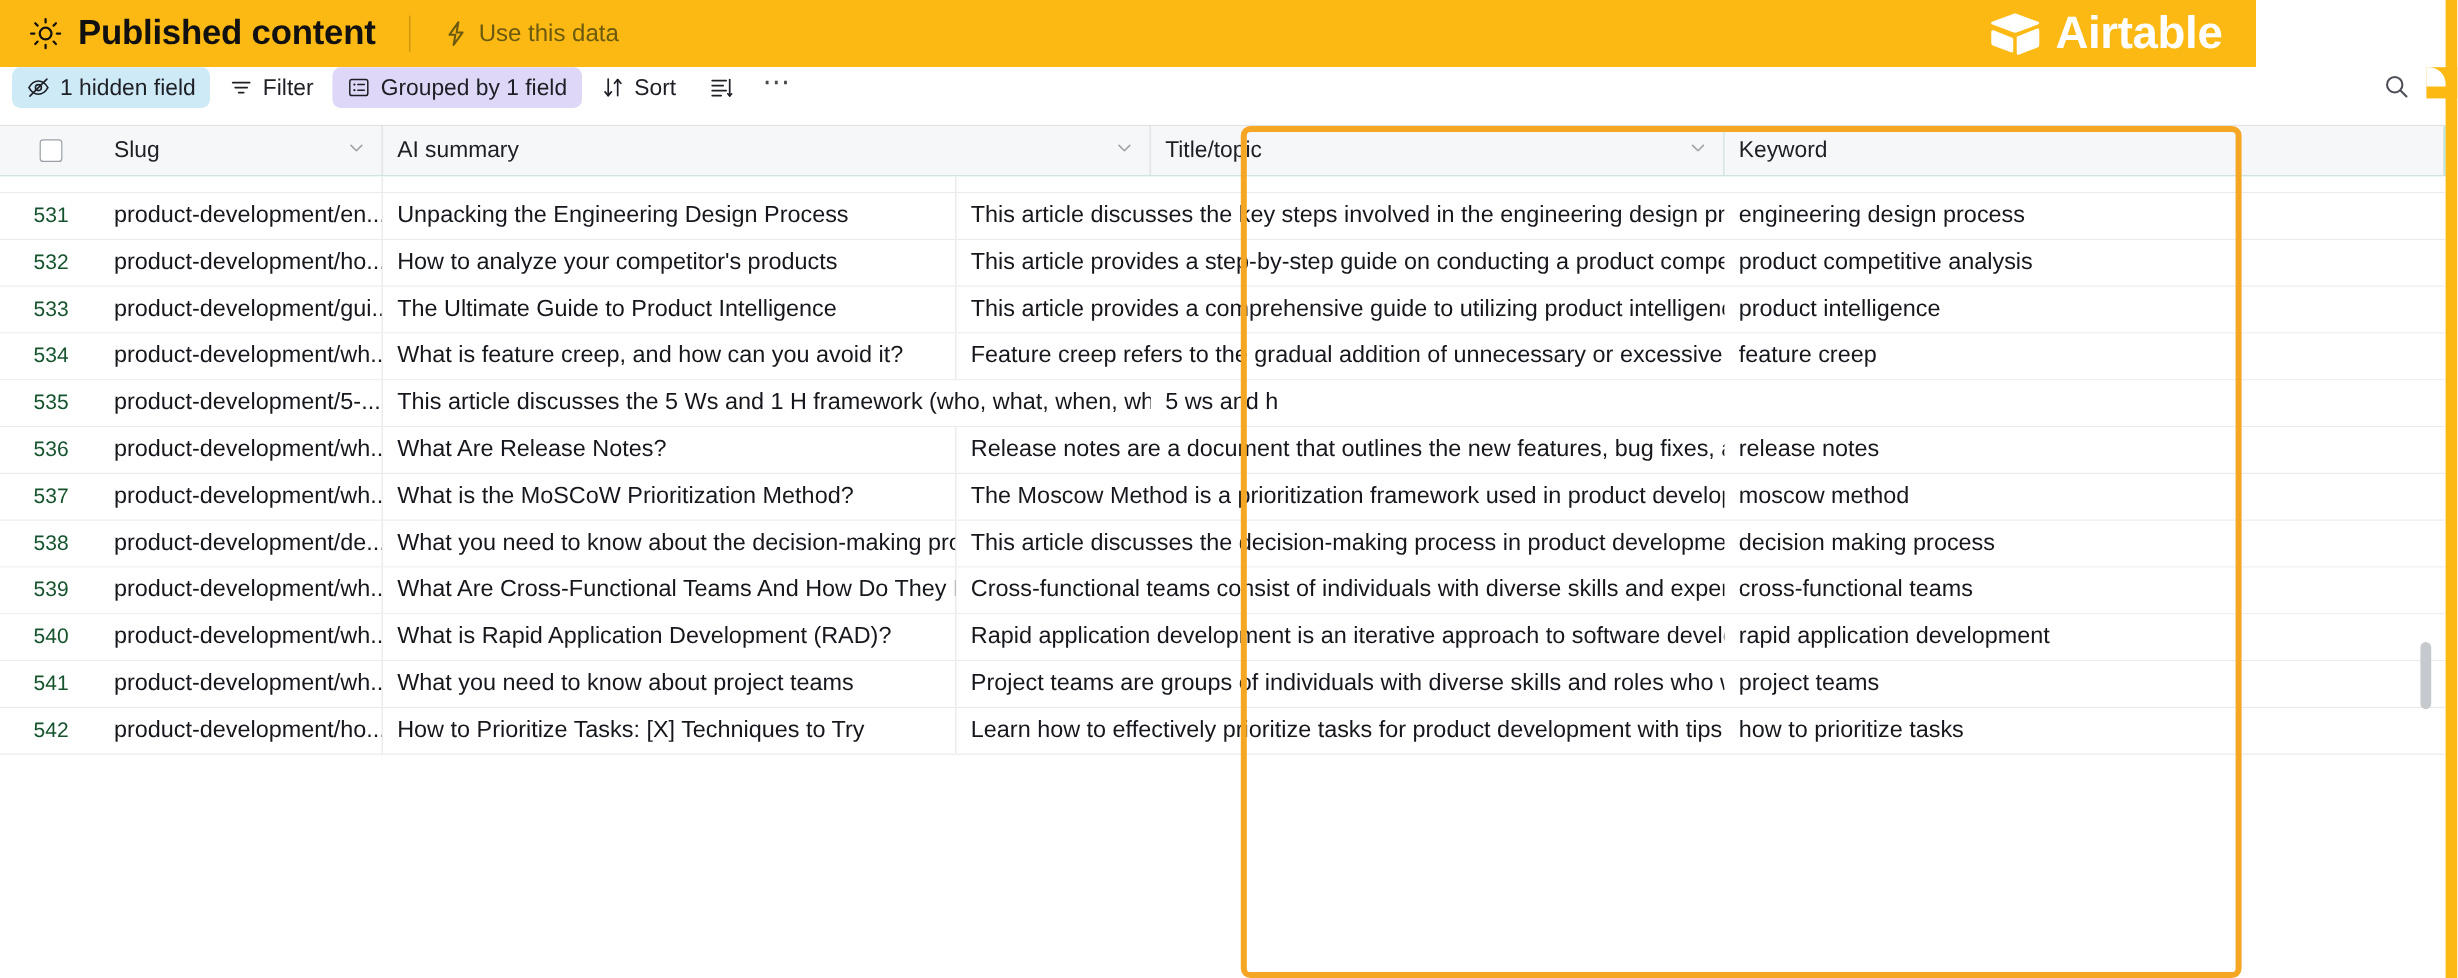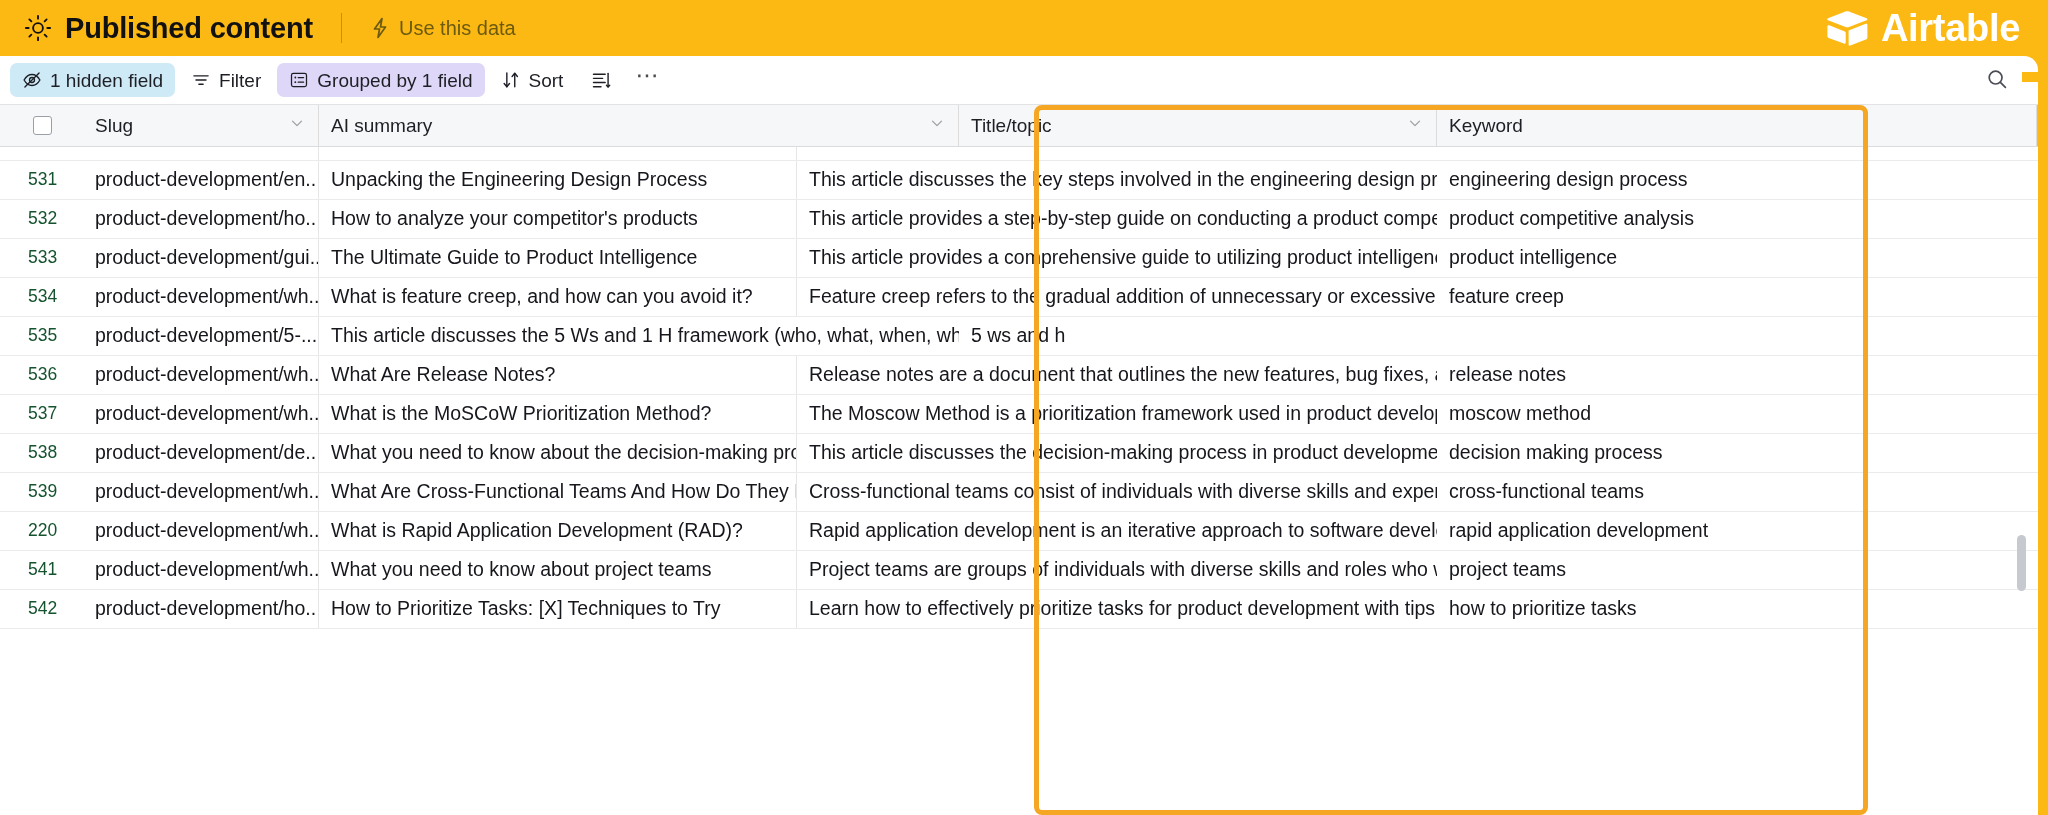--- a/index.html
+++ b/index.html
@@ -17,21 +17,21 @@
     width: 2048px;
     height: 815px;
     overflow: hidden;
     background: #ffffff;
   }
 
   
   .banner {
     position: absolute;
     top: 0; left: 0;
-    width: 2048px;
+    width: 1880px;
     height: 56px;
     background: var(--brand, #FDB913);
     display: flex;
     align-items: center;
     padding: 0 24px;
   }
   .banner-left {
     display: flex;
     align-items: center;
     gap: 0px;
@@ -118,21 +118,20 @@
 
   
   .toolbar {
     position: absolute;
     top: 56px; left: 0;
     width: 2038px;
     height: 49px;
     background: #ffffff;
     border-bottom: 1px solid #e3e3e3;
     display: flex;
-    align-items: center;
     padding: 0 12px 0 10px;
     gap: 4px;
   }
   .tb-btn {
     display: inline-flex;
     align-items: center;
     gap: 8px;
     height: 34px;
     padding: 0 12px;
     border-radius: 7px;
@@ -486,21 +485,21 @@
           <div class="cell c-key">decision making process</div>
         </div>
         <div class="row">
           <div class="cell c-num">539</div>
           <div class="cell c-slug">product-development/wh...</div>
           <div class="cell c-title">What Are Cross-Functional Teams And How Do They Best ...</div>
           <div class="cell c-ai">Cross-functional teams consist of individuals with diverse skills and expertise who...</div>
           <div class="cell c-key">cross-functional teams</div>
         </div>
         <div class="row">
-          <div class="cell c-num">220</div>
+          <div class="cell c-num">540</div>
           <div class="cell c-slug">product-development/wh...</div>
           <div class="cell c-title">What is Rapid Application Development (RAD)?</div>
           <div class="cell c-ai">Rapid application development is an iterative approach to software development t...</div>
           <div class="cell c-key">rapid application development</div>
         </div>
         <div class="row">
           <div class="cell c-num">541</div>
           <div class="cell c-slug">product-development/wh...</div>
           <div class="cell c-title">What you need to know about project teams</div>
           <div class="cell c-ai">Project teams are groups of individuals with diverse skills and roles who work toge...</div>

